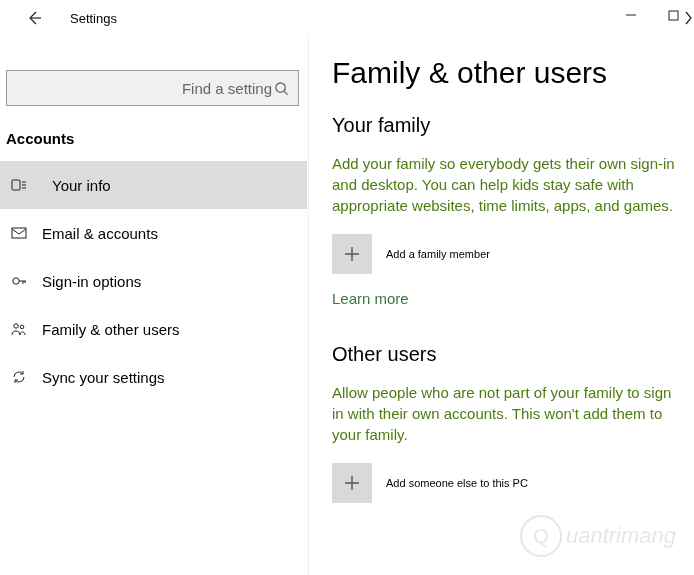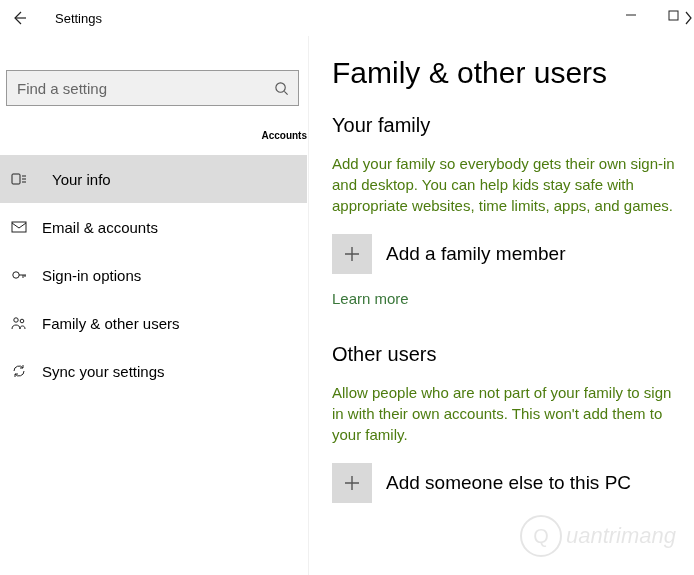--- a/index.html
+++ b/index.html
@@ -10,21 +10,21 @@
     width: 694px;
     height: 575px;
     overflow: hidden;
     background: #fff;
     position: relative;
   }
   .titlebar {
     height: 36px;
     display: flex;
     align-items: center;
-    padding: 1px;
+    padding: 16px;
   }
   .back-btn {
     width: 36px; height: 36px;
     display: flex; align-items: center; justify-content: center;
   }
   .app-title {
     font-size: 13px;
     padding-left: 18px;
     font-weight: 400;
   }
@@ -67,27 +67,27 @@
     background: #f0f0f0;
     display: flex; align-items: center;
     padding: 0 8px 0 10px;
   }
   .search-input {
     flex: 1;
     border: none; outline: none;
     background: transparent;
     font-size: 15px;
     color: #333;
+    text-align: right;
   }
   .search-input::placeholder { color: #666; }
   .group-header {
-    font-size: 10px;
+    font-size: 15px;
     font-weight: 600;
-    padding: 24px 0 14px 12px;
-    text-align: right;
+    padding: 24px 0 14px 6px;
   }
   .nav {
     list-style: none;
   }
   .nav-item {
     height: 48px;
     display: flex;
     align-items: center;
     padding-left: 10px;
     gap: 14px;
@@ -130,21 +130,21 @@
     align-items: center;
     gap: 14px;
     margin-bottom: 16px;
   }
   .add-tile {
     width: 40px; height: 40px;
     background: #d9d9d9;
     display: flex; align-items: center; justify-content: center;
   }
   .add-label {
-    font-size: 19px;
+    font-size: 11px;
     text-align: center;
   }
   .link {
     color: #3a773a;
     font-size: 15px;
     margin-bottom: 36px;
     display: inline-block;
   }
   .arrow-next {
     position:absolute; top:4px; right:-8px;

